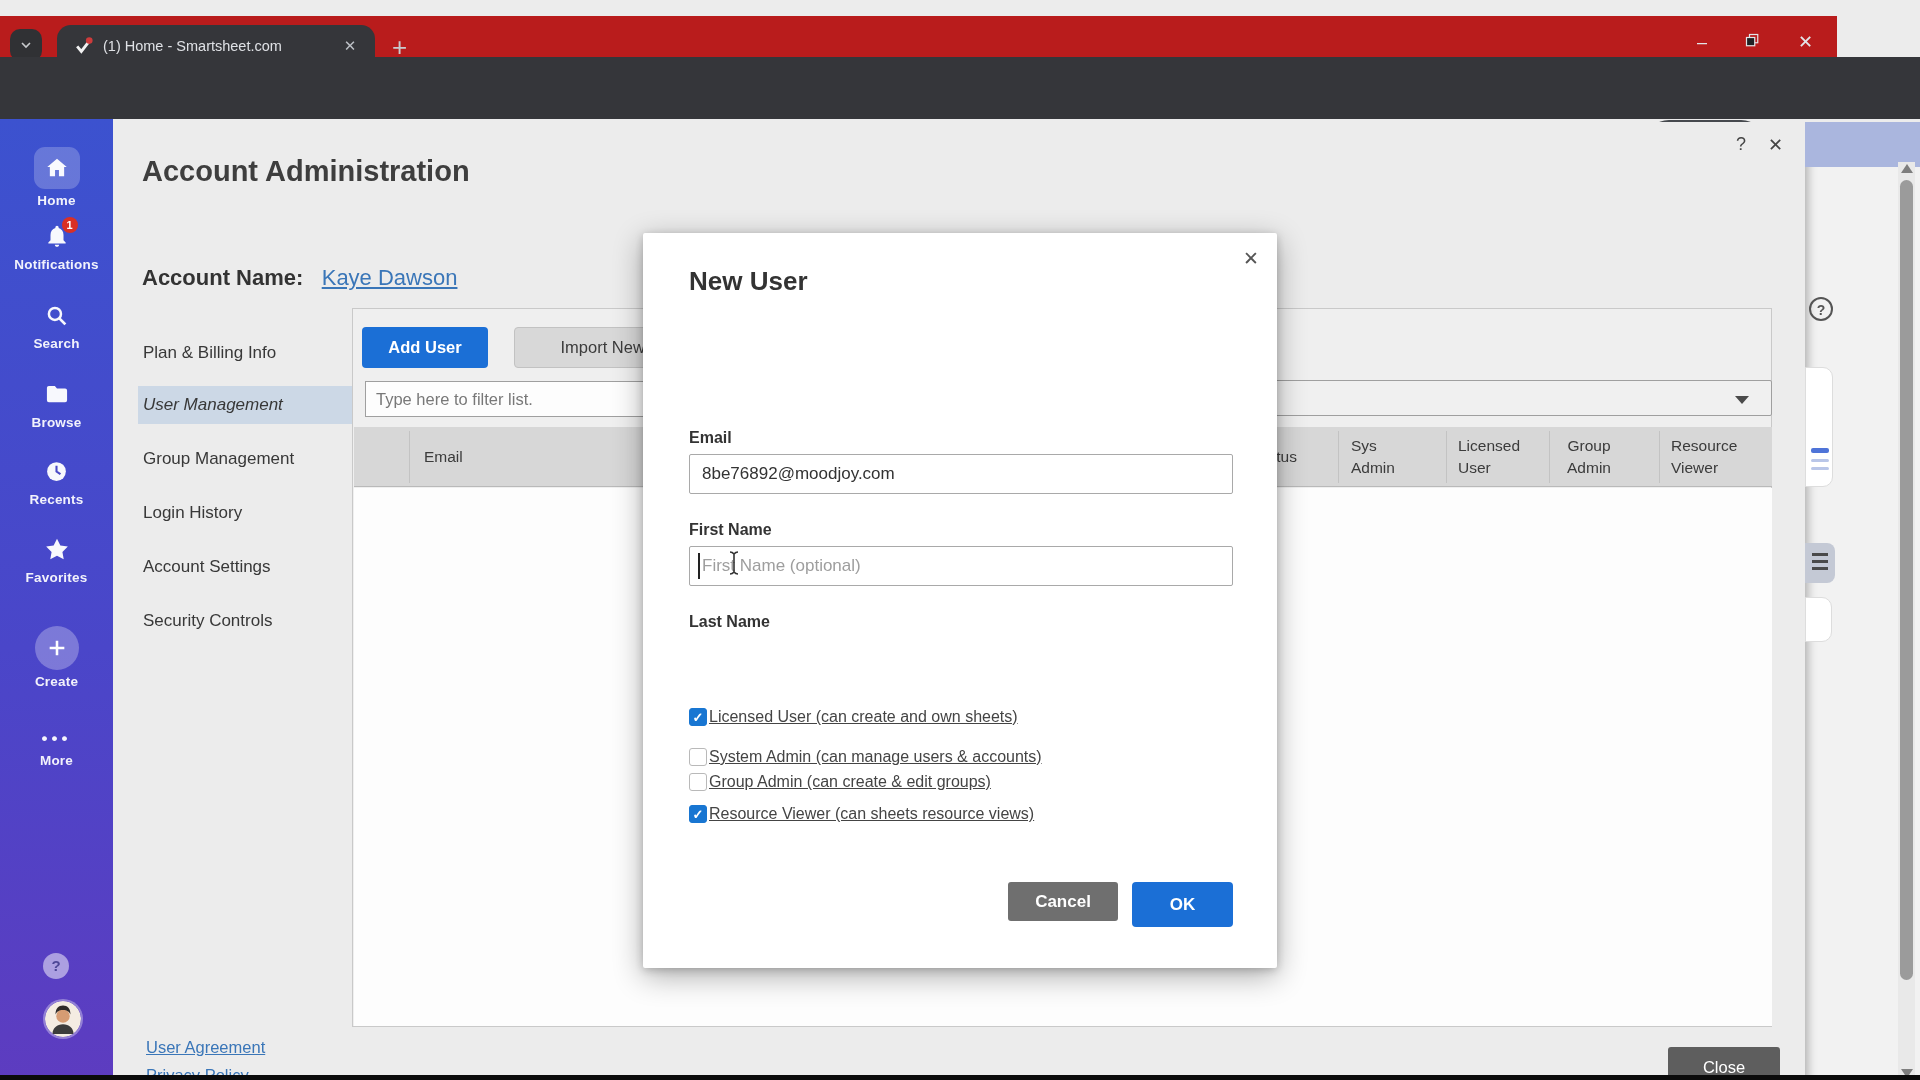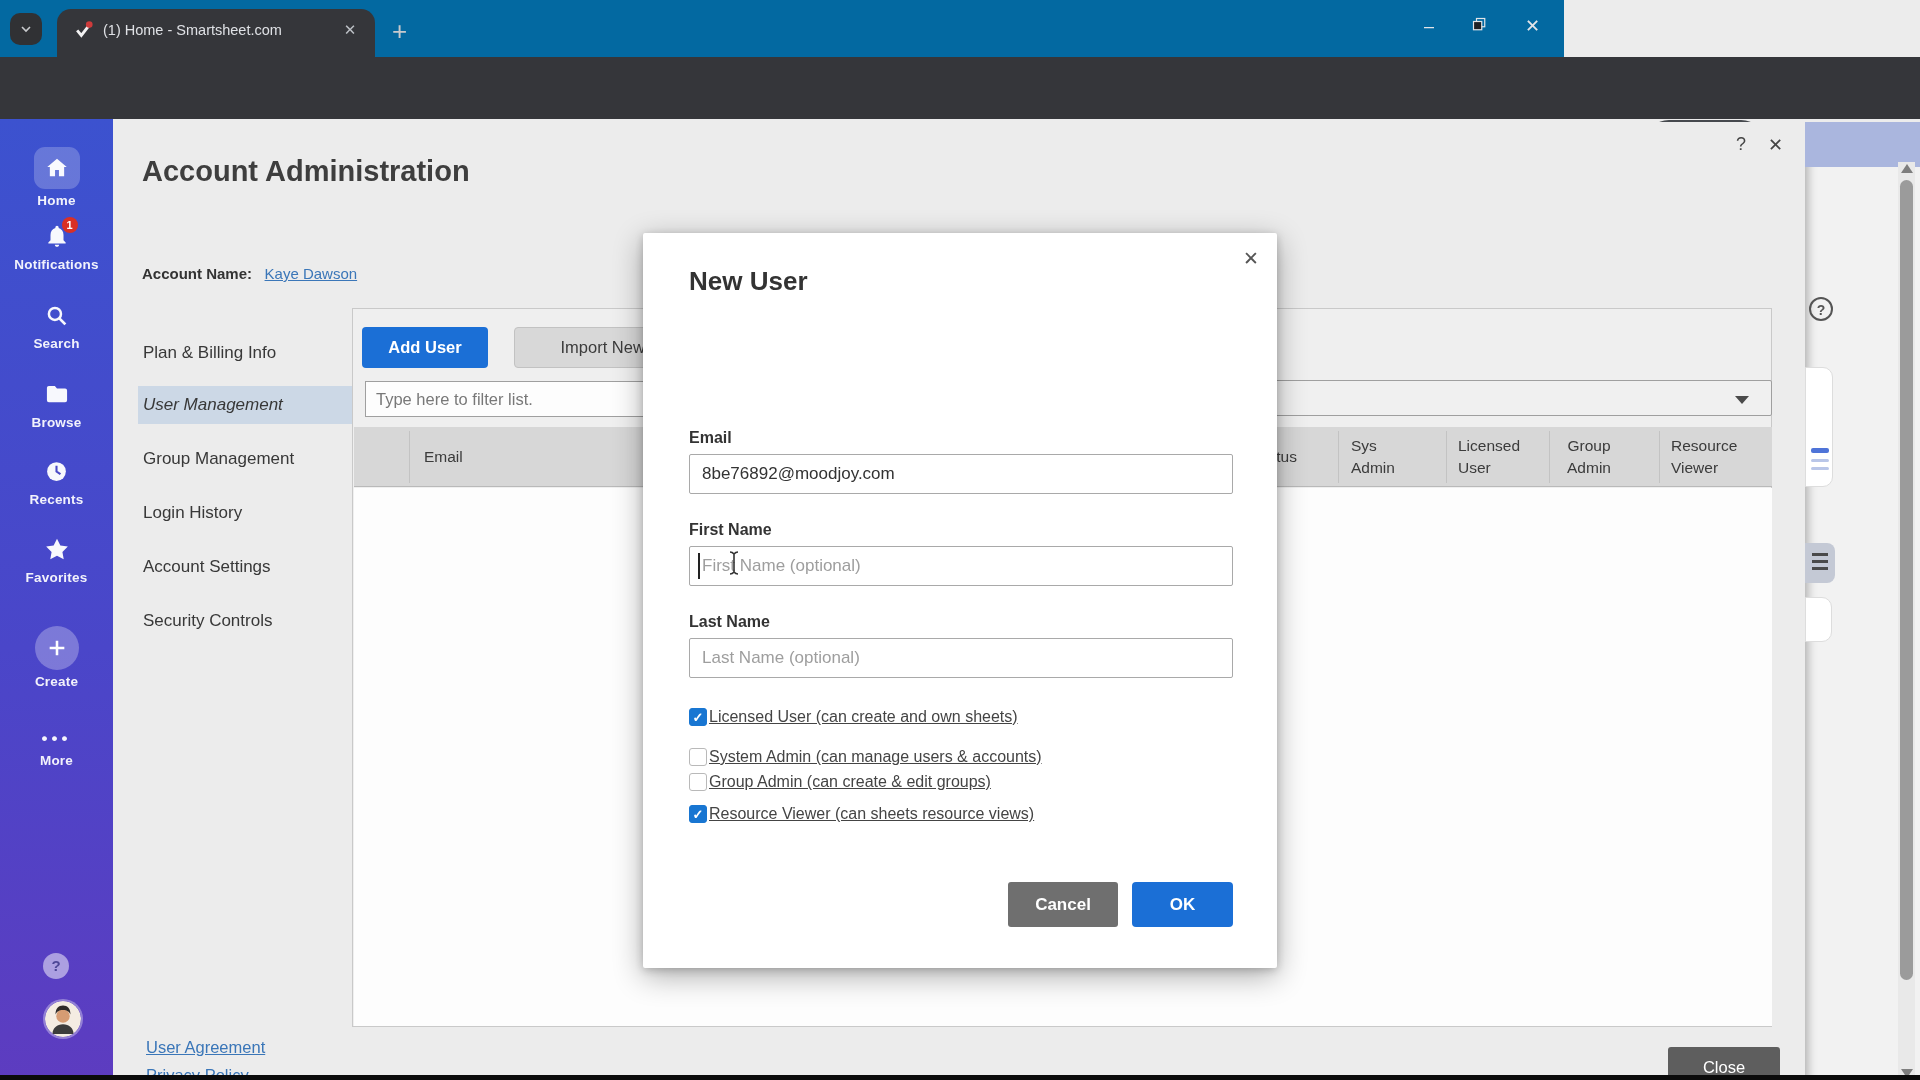--- a/index.html
+++ b/index.html
@@ -2,21 +2,21 @@
 <html><head>
 <meta charset="utf-8">
 <style>
   * { margin:0; padding:0; box-sizing:border-box; }
   html,body { background:#000; }
   #screen { position:relative; width:1920px; height:1080px; overflow:hidden;
             font-family:"Liberation Sans", sans-serif; background:#ececec; }
   .abs { position:absolute; }
 
   
-  .tabstrip { left:0; top:0; width:1564px; height:57px; background:#0369a1; }
+  .tabstrip { left:0; top:16px; width:1837px; height:57px; background:#b91c1c; }
   .tabsearch { left:10px; top:13px; width:32px; height:32px; border-radius:10px; background:#303134;
                display:flex; align-items:center; justify-content:center; cursor:pointer; }
   .tab { left:57px; top:9px; width:318px; height:48px; background:#35363a; border-radius:14px 14px 0 0;
          display:flex; align-items:center; padding:0 14px 6px 16px; }
   .favicon { width:20px; height:20px; position:relative; flex:0 0 auto; }
   .tab-title { color:#dfe1e5; font-size:14.5px; margin-left:10px; white-space:nowrap; overflow:hidden; flex:1; }
   .tab-close { color:#bdc1c6; font-size:15px; width:22px; height:22px; line-height:22px; text-align:center;
                border-radius:50%; cursor:pointer; }
   .newtab { left:392px; top:16px; color:#c8cacd; font-size:26px; font-weight:400; cursor:pointer; }
   .wincontrols { right:0; top:0; height:52px; display:flex; align-items:center; gap:38px; padding-right:24px; color:#e3e5e8; }
@@ -46,21 +46,21 @@
   .side-help { left:50px; top:953px; width:26px; height:26px; border-radius:50%; background:rgba(255,255,255,.5);
                color:#4d4696; font-size:15px; font-weight:700; text-align:center; line-height:26px; cursor:pointer; }
   .avatar { left:45px; top:1001px; width:36px; height:36px; border-radius:50%; overflow:hidden; cursor:pointer;
             box-shadow:0 0 0 2px rgba(255,255,255,.35); }
 
   
   .panel { left:113px; top:122px; width:1692px; height:958px; background:#ececec; }
   .panel-tools { position:absolute; top:12px; right:22px; color:#444; font-size:18px; display:flex; gap:22px; }
   .panel-tools span { cursor:pointer; }
   .page-title { position:absolute; left:29px; top:33px; font-size:29px; font-weight:700; color:#3e3e3e;text-align:right; }
-  .acct-row { position:absolute; left:29px; top:143px; font-size:15px; color:#333; }
+  .acct-row { position:absolute; left:29px; top:143px; font-size:22px; color:#333; }
   .acct-row b { font-weight:700; }
   .link { color:#3a76b8; text-decoration:underline; cursor:pointer; }
   .adminmenu { position:absolute; left:25px; top:212px; width:218px; }
   .adminmenu .mi { position:absolute; left:0; width:218px; height:38px; line-height:38px; padding-left:5px;
                    font-size:17px; color:#383838; cursor:pointer; white-space:nowrap; }
   .adminmenu .mi.sel { background:#ccd8e6; }
   .card { position:absolute; left:239px; top:186px; width:1420px; height:719px; background:#efefef; border:1px solid #c9c9c9; }
   .btn-blue { background:#1b6fd6; color:#fff; border:none; border-radius:4px; font-weight:700; cursor:pointer; }
   .addbtn { position:absolute; left:9px; top:18px; width:126px; height:41px; font-size:16.5px; }
   .importbtn { position:absolute; left:161px; top:18px; width:225px; height:41px; background:#d8d8d8; color:#3c3c3c;
@@ -111,21 +111,21 @@
              background:#fff; font-size:17px; color:#333; padding:0 12px; font-family:"Liberation Sans",sans-serif; }
   .f-input::placeholder { color:#9e9e9e; }
   .caret-line { position:absolute; left:55px; top:320px; width:1.5px; height:26px; background:#222; }
   .ibeam { position:absolute; left:84px; top:317px; }
   .cbrow { position:absolute; left:46px; height:20px; display:flex; align-items:center; }
   .cb { width:18px; height:18px; border:1.5px solid #b9b9b9; border-radius:3px; background:#fff; cursor:pointer;
         display:inline-flex; align-items:center; justify-content:center; flex:0 0 auto; }
   .cb.checked { background:#1876d2; border-color:#1876d2; }
   .cb.checked::after { content:"✓"; color:#fff; font-size:13px; font-weight:700; }
   .cb-label { margin-left:2px; font-size:16px; color:#444; white-space:nowrap;text-decoration:underline; }
-  .m-cancel { position:absolute; left:365px; top:649px; width:110px; height:45px; background:#6f6f6f; color:#fff;
+  .m-cancel { position:absolute; left:365px; top:649px; width:110px; height:39px; background:#6f6f6f; color:#fff;
               border:none; border-radius:3px; font-size:17px; font-weight:600; cursor:pointer; }
   .m-ok { position:absolute; left:489px; top:649px; width:101px; height:45px; font-size:17px; }
 
   .blackbar { left:0; top:1075px; width:1920px; height:5px; background:#0b0b0b; z-index:99; }
 </style>
 </head>
 <body>
 
 <div id="screen">
 
@@ -346,21 +346,20 @@
     <label class="f-label" style="top:288px;">First Name</label>
     <input class="f-input" style="top: 313px;" type="text" placeholder="First Name (optional)">
     <span class="caret-line"></span>
     <span class="ibeam">
       <svg width="14" height="26" viewBox="0 0 14 26">
           <path d="M3 2c2 0 3 .8 4 2 1-1.2 2-2 4-2M7 4v18M3 24c2 0 3-.8 4-2 1 1.2 2 2 4 2" stroke="#333" stroke-width="1.6" fill="none"></path>
         </svg>
     </span>
 
     <label class="f-label" style="top:380px;">Last Name</label>
-    <input class="f-input" style="top: 405px;" type="text" placeholder="Last Name (optional)">
 
     <div class="cbrow" style="top:474px;">
       <span class="cb checked"></span>
       <span class="cb-label">Licensed User (can create and own sheets)</span>
     </div>
     <div class="cbrow" style="top:514px;">
       <span class="cb"></span>
       <span class="cb-label">System Admin (can manage users &amp; accounts)</span>
     </div>
     <div class="cbrow" style="top:539px;">

